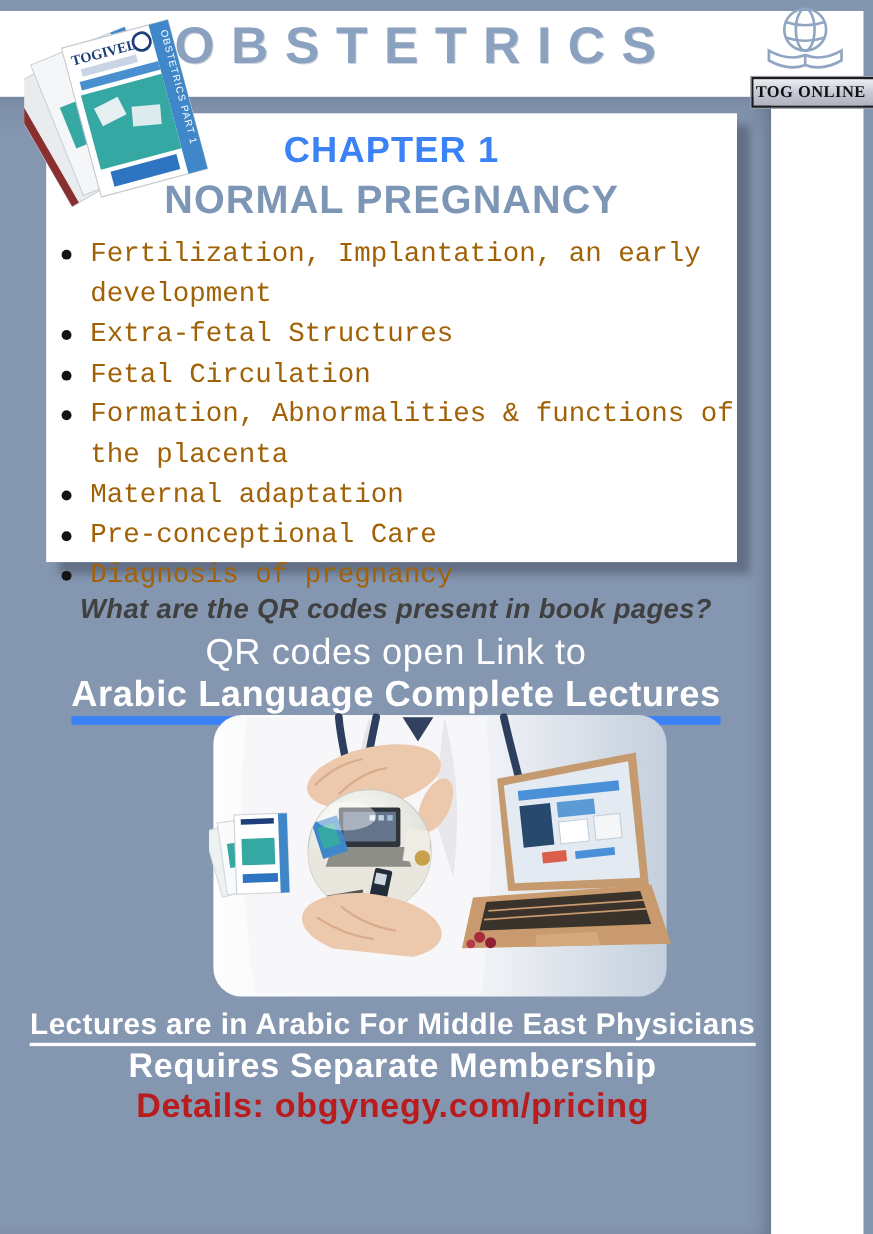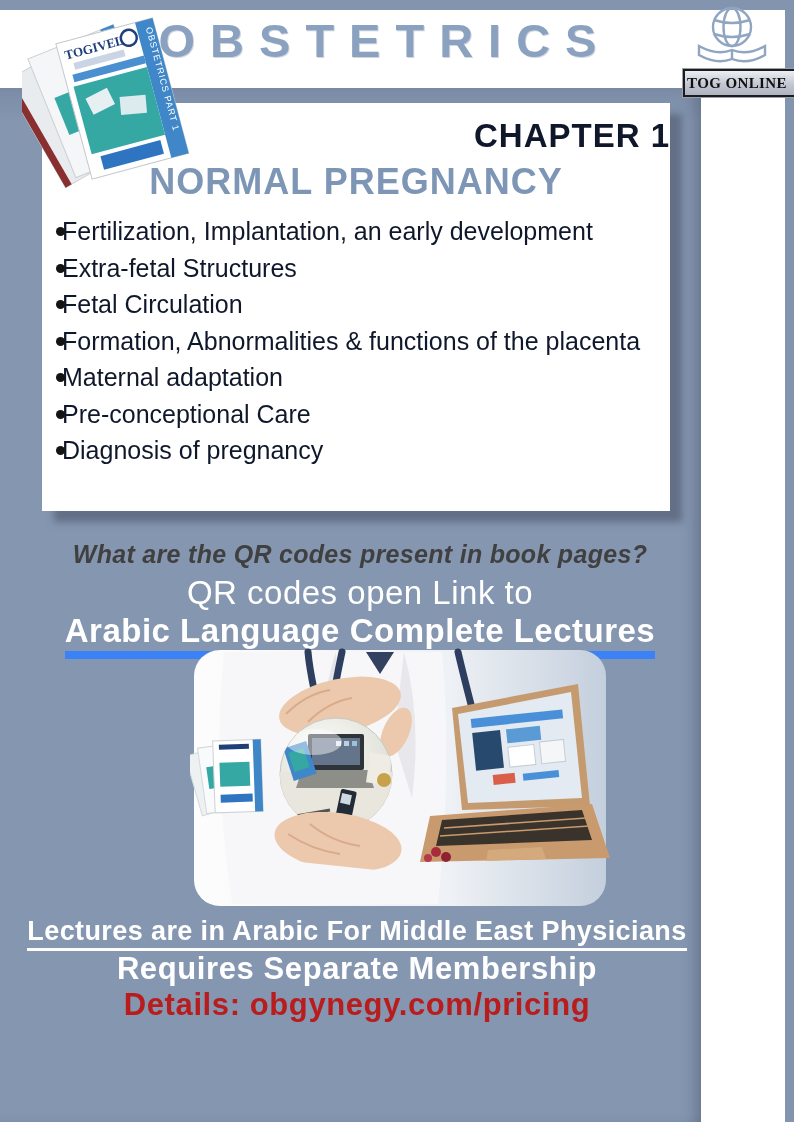--- a/index.html
+++ b/index.html
@@ -38,31 +38,31 @@
   
   .bookstack{position:absolute;left:22px;top:12px;z-index:60;}
 
   
   .card{
     position:absolute;left:42px;top:103px;width:628px;height:408px;z-index:30;
     background:#ffffff;
     box-shadow:12px 11px 7px rgba(70,80,100,.55);
   }
   .card-chapter{
-    margin:14px 0 4px 0;text-align:right;
-    font-size:33px;font-weight:bold;color:#0f172a;letter-spacing:1px;
+    margin:14px 0 4px 0;text-align:center;
+    font-size:33px;font-weight:bold;color:#3b82f6;letter-spacing:1px;
   }
   .card-title{
     margin:6px 0 4px 0;text-align:center;
     font-size:36px;font-weight:bold;color:#7e96b6;letter-spacing:1px;
   }
   .topics{list-style:none;margin:10px 0 0 0;padding:0;}
   .topics li{
-    position:relative;padding-left:20px;margin:0;
-    font-size:25px;line-height:36.5px;color:#0f172a;
+    position:relative;padding-left:40px;margin:0;
+    font-size:25px;line-height:36.5px;color:#a16207;font-family:Liberation Mono, monospace;
   }
   .topics li::before{
     content:"";position:absolute;left:14px;top:14px;width:9px;height:9px;border-radius:50%;
     background:#141414;
   }
 
   
   .qr-question{
     position:absolute;left:0;top:540px;width:720px;text-align:center;z-index:10;
     font-size:25px;font-weight:bold;font-style:italic;color:#404040;letter-spacing:.3px;

